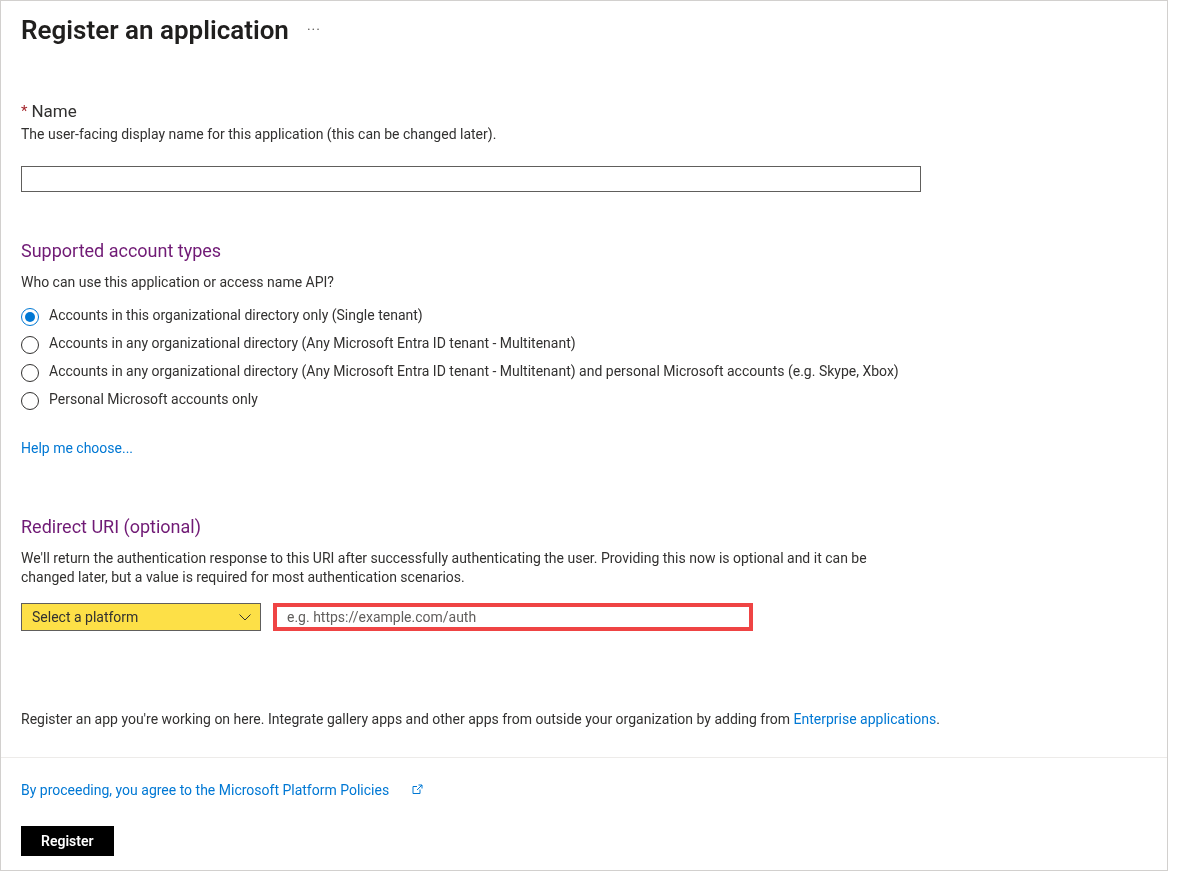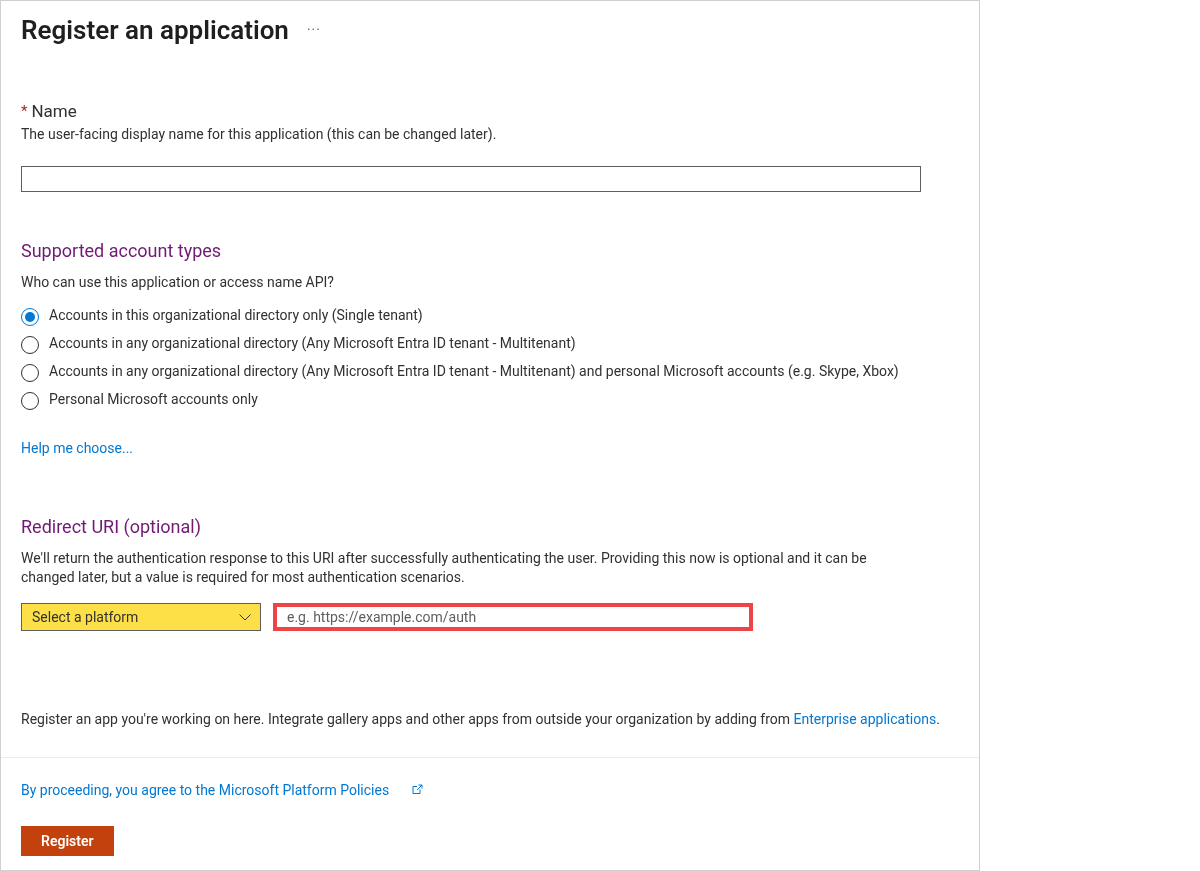--- a/index.html
+++ b/index.html
@@ -4,21 +4,21 @@
   <style>
     * { box-sizing: border-box; margin: 0; padding: 0; }
     body {
       font-family: "Segoe UI", -apple-system, BlinkMacSystemFont, Roboto, "Helvetica Neue", sans-serif;
       font-size: 14px;
       color: #323130;
       background: #fff;
     }
     .frame {
       border: 1px solid #d2d0ce;
-      width: 980px;
+      width: 1168px;
       height: 871px;
       position: relative;
     }
     .content {
       padding: 14px 20px 0 20px;
     }
     .heading-row { display: flex; align-items: center; gap: 18px; }
     .page-title {
       font-size: 26px;
       font-weight: 600;
@@ -131,21 +131,21 @@
       color: #0078d4;
       font-size: 14px;
       cursor: pointer;
       display: inline-flex;
       align-items: center;
       gap: 22px;
     }
     .ext-icon svg { display: block; }
     .register-btn {
       margin-top: 28px;
-      background: #c2410c;
+      background: #000000;
       color: #fff;
       border: none;
       padding: 7px 20px;
       font-size: 14px;
       font-weight: 600;
       font-family: inherit;
       cursor: pointer;
     }
   </style>
 </head>

